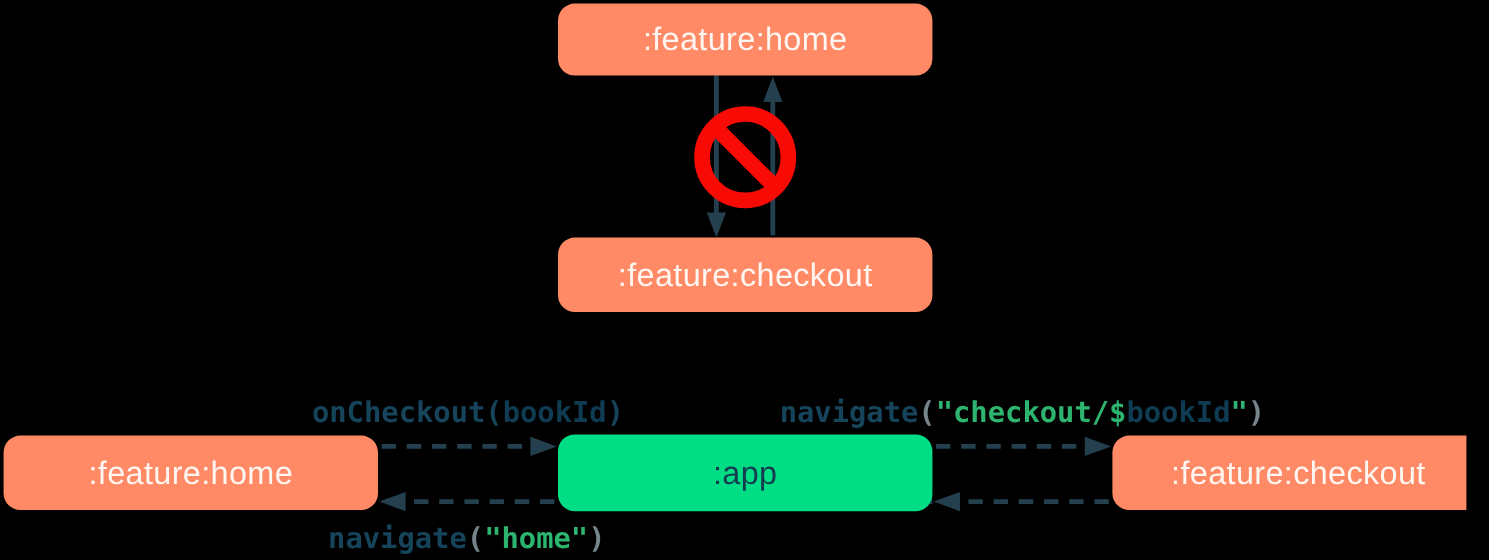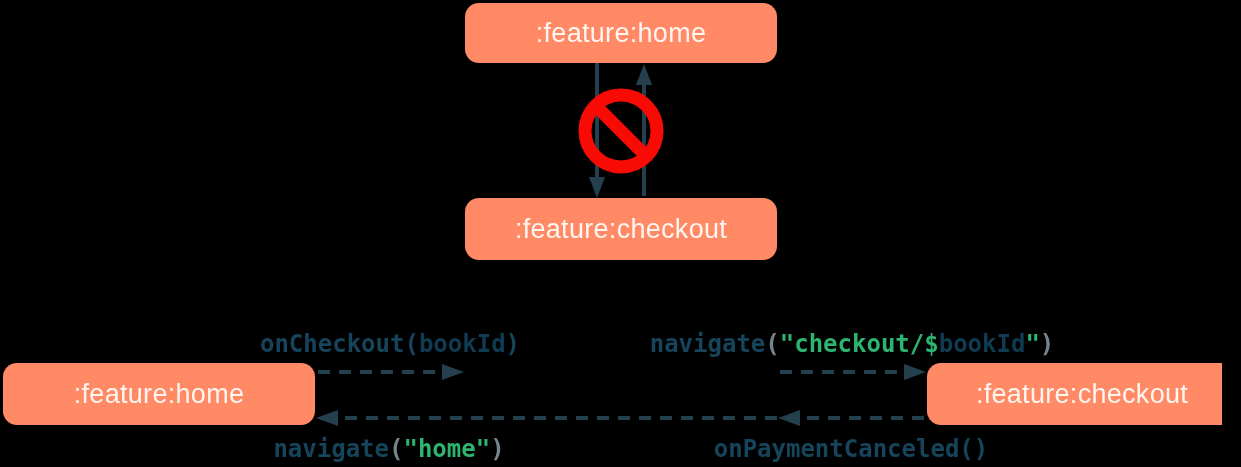--- a/index.html
+++ b/index.html
@@ -93,22 +93,24 @@
   <div class="module-box salmon" style="left:465px; top:3px; width:312px; height:60px;">
     <span>:feature:home</span>
   </div>
   <div class="module-box salmon" style="left:465px; top:198px; width:312px; height:62px;">
     <span>:feature:checkout</span>
   </div>
 
   <div class="module-box salmon" style="left:3px; top:363px; width:312px; height:62px;">
     <span>:feature:home</span>
   </div>
+  <div class="module-box green" style="left:465px; top:362px; width:312px; height:64px;">
+    <span>:app</span>
+  </div>
   <div class="module-box salmon" style="left:927px; top:363px; width:310px; height:62px;">
     <span>:feature:checkout</span>
   </div>
 
   <div class="code-label" style="left:390px; top:331px;"><span class="code-fn">onCheckout(</span><span class="code-id">bookId</span><span class="code-fn">)</span></div>
   <div class="code-label" style="left:852px; top:331px;"><span class="code-fn">navigate</span><span class="code-par">(</span><span class="code-str">"checkout/$</span><span class="code-id">bookId</span><span class="code-str">"</span><span class="code-par">)</span></div>
   <div class="code-label" style="left:389px; top:436px;"><span class="code-fn">navigate</span><span class="code-par">(</span><span class="code-str">"home"</span><span class="code-par">)</span></div>
-  <div class="code-label" style="left:851px; top:436px;"><span class="code-fn">onPaymentCanceled()</span></div>
 
 </div>
 
 </body></html>

